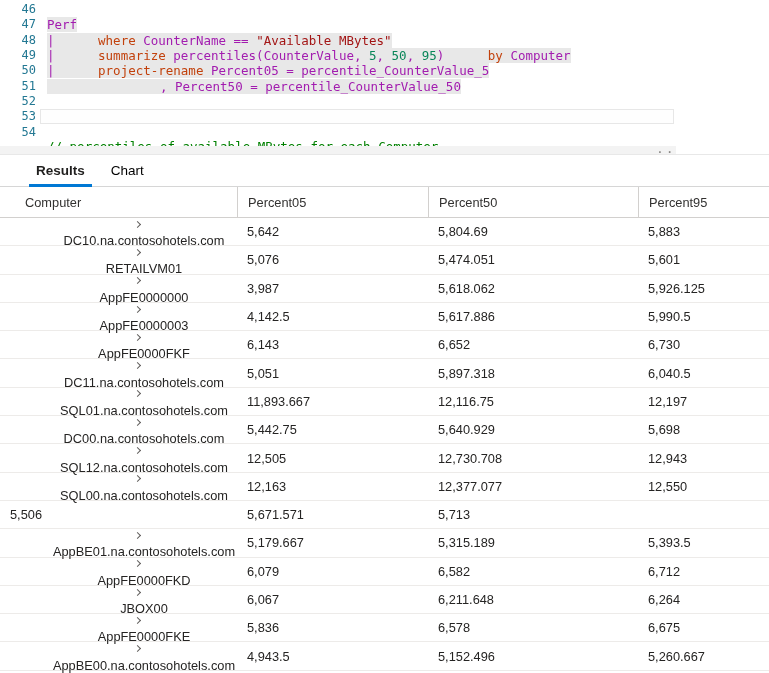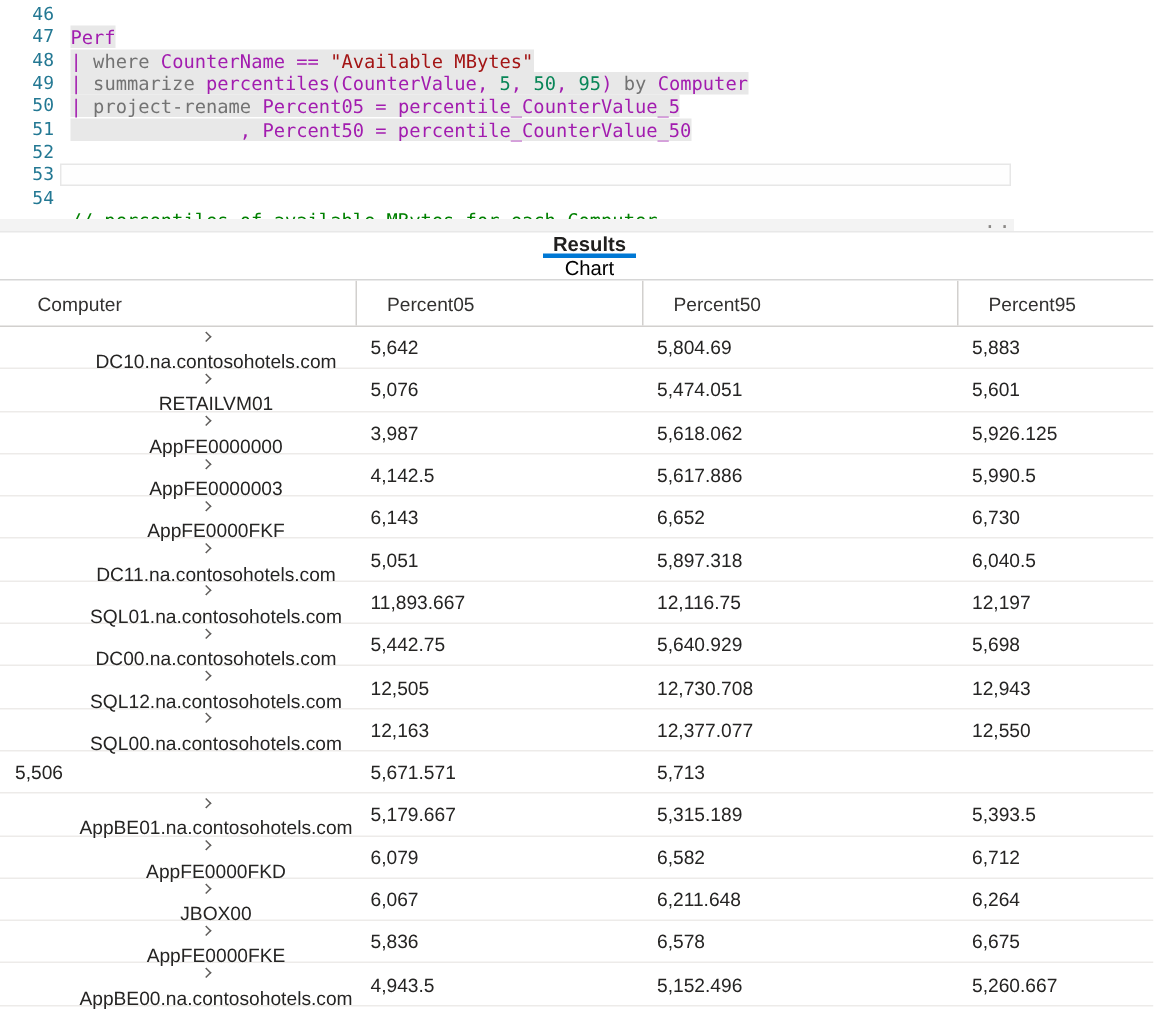--- a/index.html
+++ b/index.html
@@ -7,52 +7,52 @@
               font-family:"Liberation Sans", sans-serif; }
 
   
   .editor { position:relative; width:676px; height:154px; background:#ffffff; }
   .ed-lines { padding-top:2px; }
   .ed-line { display:flex; height:15.35px; line-height:15.35px; white-space:pre;
              font-family:"DejaVu Sans Mono", monospace; font-size:12.5px; position:relative; }
   .ln { width:36px; text-align:right; color:#237893; font-size:12px; flex:0 0 36px; }
   .code { margin-left:11px; font-size:12.5px; color:#000; }
   .hl { background:#e8e8e8; }
-  .tok-kw  { color:#737373; }
+  .tok-kw  { color:#c2410c;margin-left:36px; }
   .tok-str { color:#a31515; }
   .tok-num { color:#098658; }
   .tok-plain { color:#a21caf; }
   .cur-box { position:absolute; left:40px; right:2px; top:0; height:15px;
              border:1px solid #e7e7e7; background:#fefefe; }
   .clipped-row { position:absolute; left:0; right:0; top:139px; height:15px; overflow:hidden; }
   .clipped-text { position:absolute; left:47px; top:0; height:7px; overflow:hidden;
                   font-family:"DejaVu Sans Mono", monospace; font-size:12.5px; line-height:15px;
                   color:#008000; white-space:pre; }
   .scroll-strip { position:absolute; left:0; right:0; top:7px; height:8px; background:#f3f3f3; }
   .overflow-dots { position:absolute; left:656px; top:0px; height:8px; color:#8a8886;
                    font-size:13px; line-height:6px; letter-spacing:2px;
                    font-family:"DejaVu Sans Mono", monospace; }
 
   
   .tabbar { position:relative; height:33px; border-top:1px solid #e8e8e8;
             border-bottom:1px solid #d6d6d6; display:flex; align-items:center;
-            padding-left:29px; background:#fff;flex-direction:column; }
+            padding-left:29px; background:#fff; }
   .tab { position:relative; height:100%; display:flex; align-items:center;
          padding:0 7px; margin-right:12px; font-size:13.5px; color:#000000; cursor:pointer; }
   .tab.active { color:#201f1e; font-weight:bold; }
   .tab.active::after { content:""; position:absolute; left:0; right:0; bottom:-1px;
                        height:3px; background:#0078d4; }
 
   
   .grid { width:769px; }
   .g-head { display:grid; grid-template-columns:237px 191px 210px 1fr; height:31px;
             border-bottom:1px solid #d2d0ce; align-items:center; }
   .g-head .h-cell { font-size:12.8px; color:#323130; height:100%; display:flex; align-items:center; }
   .g-head .h-cell:first-child { padding-left:25px; }
-  .g-head .h-cell + .h-cell { border-left:1px solid #d2d0ce; padding-left:20px; }
+  .g-head .h-cell + .h-cell { border-left:1px solid #d2d0ce; padding-left:10px; }
   .g-row { display:grid; grid-template-columns:237px 191px 210px 1fr; height:28.3px;
            border-bottom:1px solid #edebe9; align-items:center; cursor:pointer; }
   .g-cell { font-size:12.8px; color:#252423; overflow:hidden; white-space:nowrap; }
   .g-cell.num { padding-left:10px; }
   .c1 { display:flex; align-items:center; padding-left:38px;flex-direction:column; }
   .chev { width:18px; height:18px; flex:0 0 18px; display:flex; align-items:center;
           justify-content:center; cursor:pointer; }
   .chev i { display:block; width:5px; height:5px; border-top:1.4px solid #605e5c;
             border-right:1.4px solid #605e5c; transform:rotate(45deg); }
   .c1 .name { margin-left:13px; }

